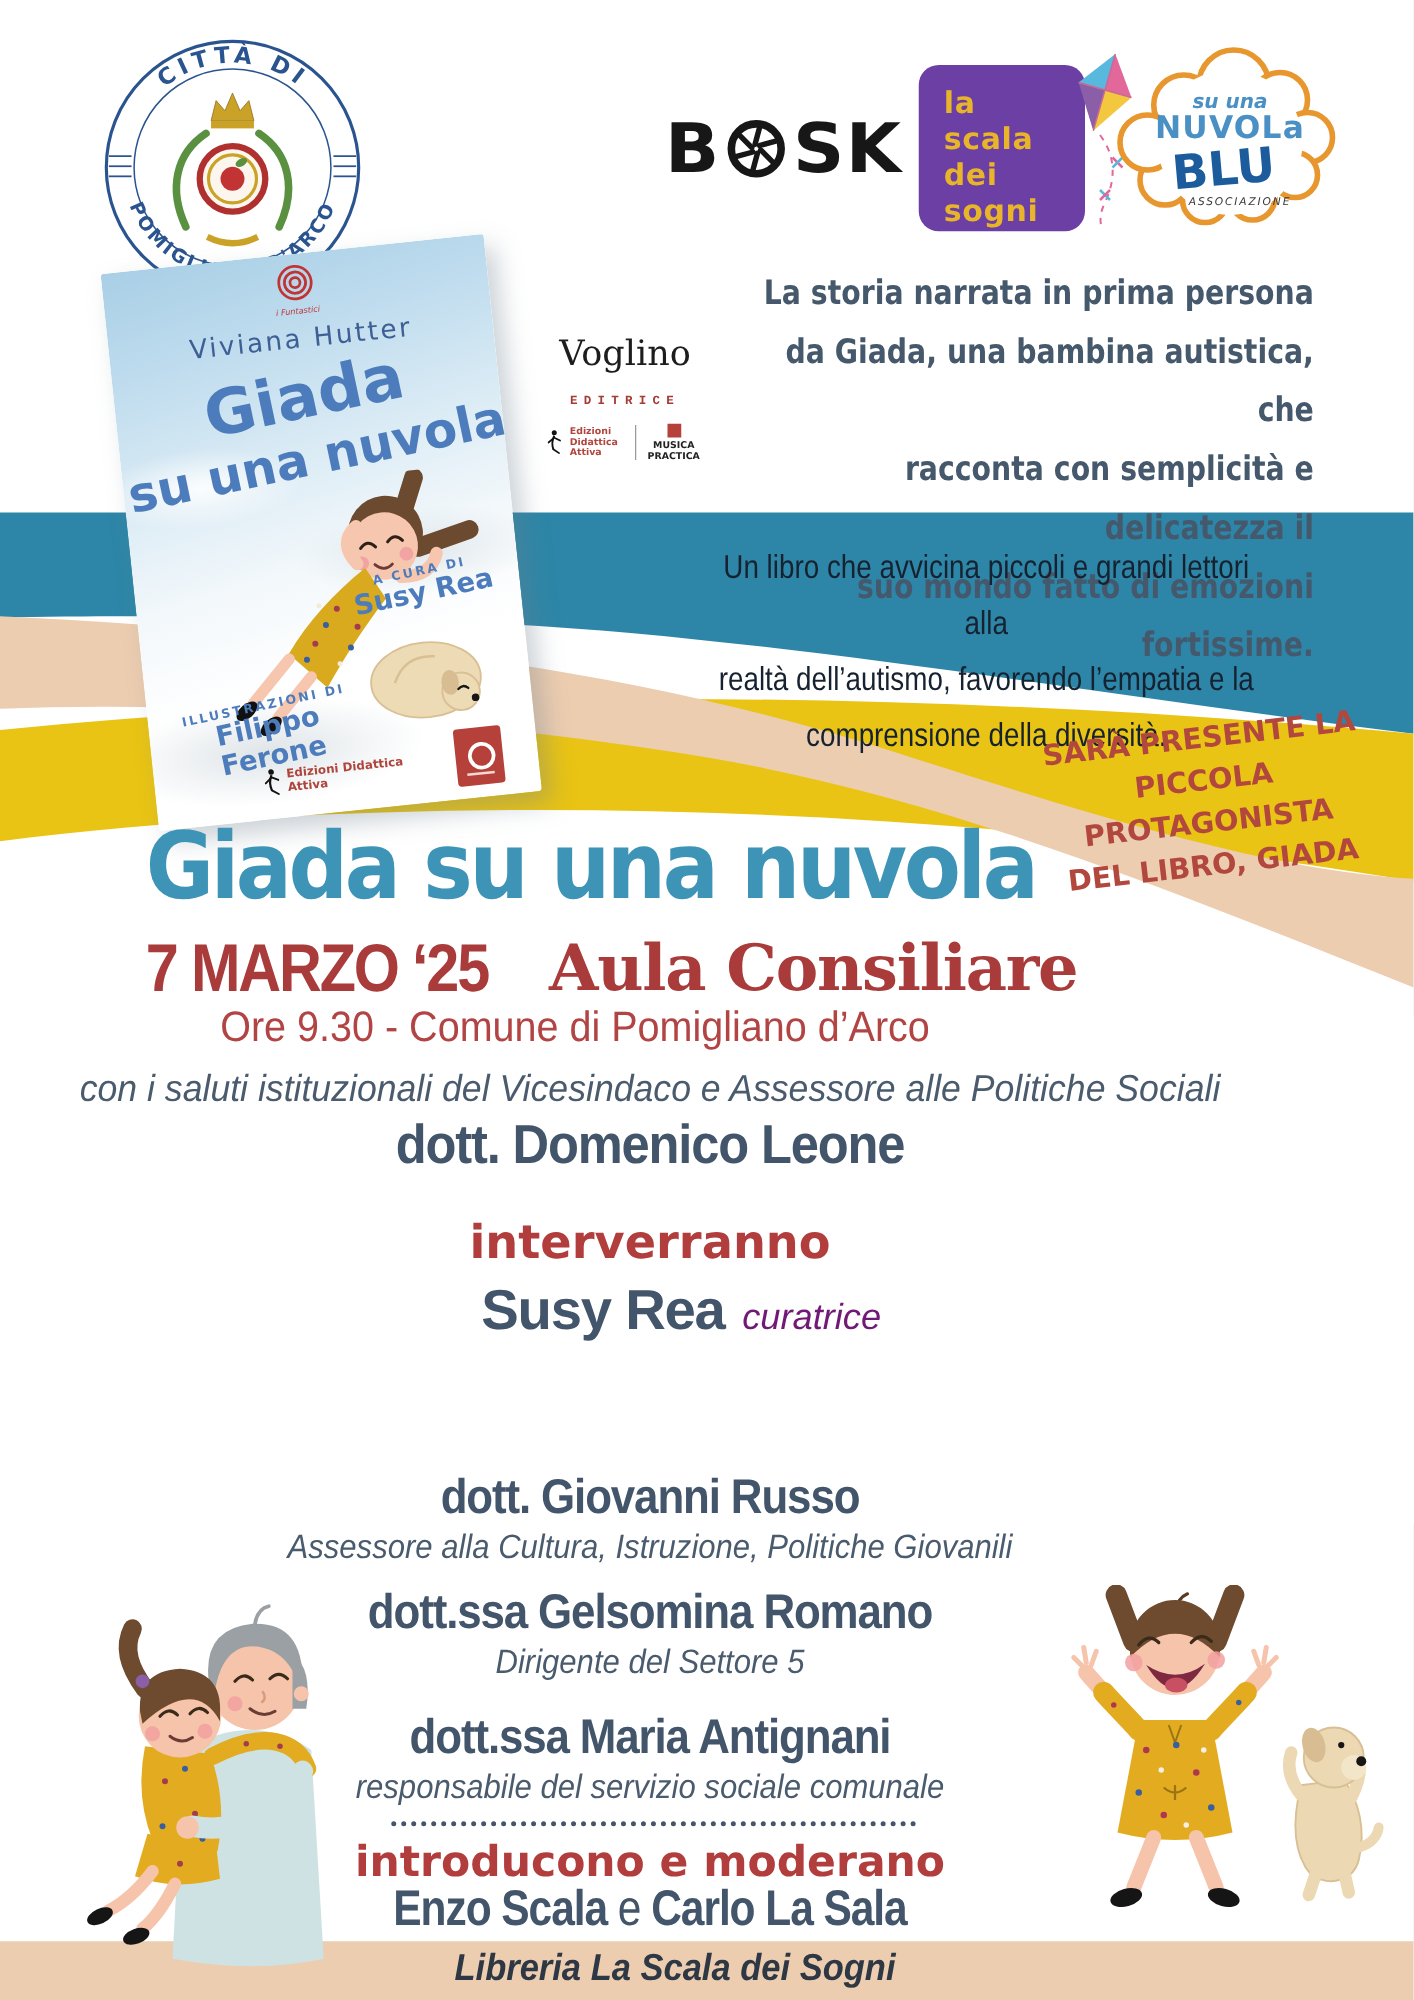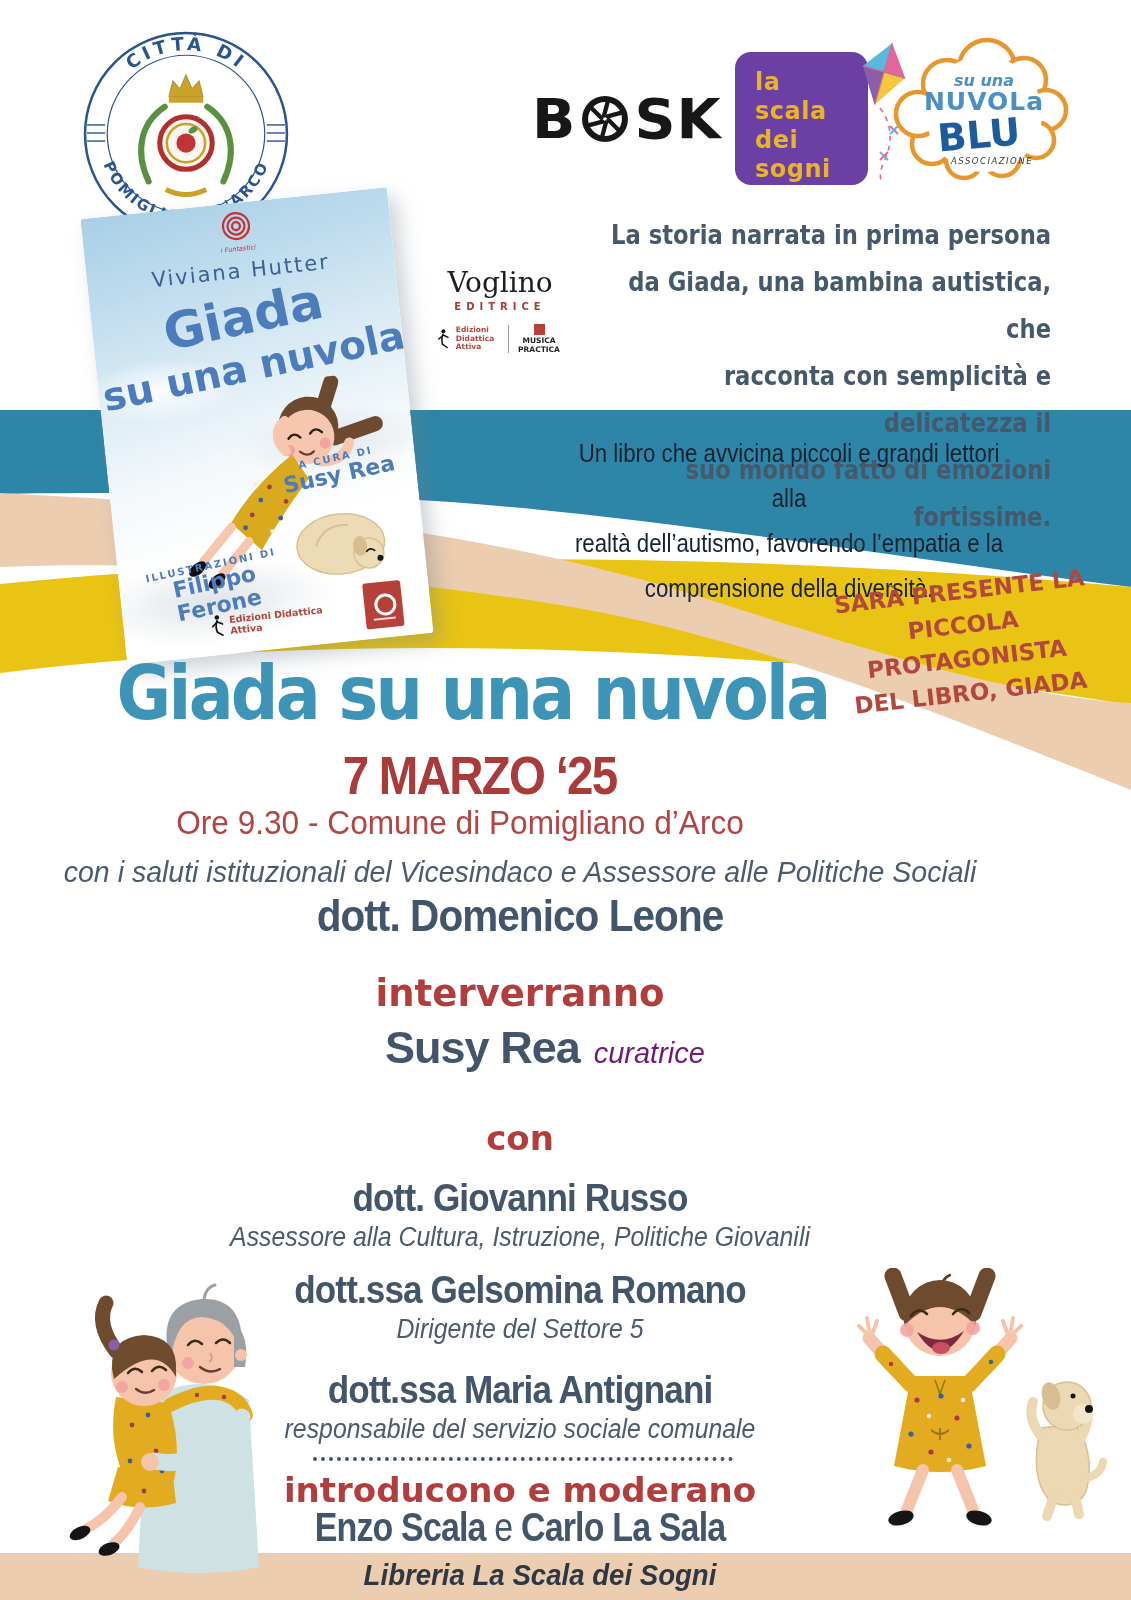--- a/index.html
+++ b/index.html
@@ -36,21 +36,21 @@
   .cover-pub{left:88px;top:406px;display:flex;gap:6px;align-items:center;width:130px;}
   .cover-pub-text{font-size:9.5px;line-height:11px;color:#b0453c;font-weight:bold;}
   .red-square{left:242px;top:392px;width:38px;height:46px;background:#b5413a;border-radius:3px;}
   .red-square .ring{position:absolute;left:10px;top:12px;width:16px;height:16px;border:3px solid #fff;
                     border-radius:50%;}
   .red-square .bar{position:absolute;left:8px;top:36px;width:22px;height:2px;background:#f5d9d4;}
 
   
   .voglino{left:438px;top:268px;width:124px;text-align:center;}
   .voglino-name{font-family:"DejaVu Serif",serif;font-size:28px;color:#1d1d1d;line-height:30px;}
-  .voglino-sub{font-size:10px;letter-spacing:5px;color:#a43d35;font-weight:bold;margin-top:3px;}
+  .voglino-sub{font-size:10px;letter-spacing:5px;color:#a43d35;font-weight:bold;margin-top:18px;font-family:Liberation Mono, monospace;}
   .voglino-row{margin-top:12px;display:flex;justify-content:center;align-items:center;gap:7px;}
   .vg-mini{font-size:7.5px;line-height:8.5px;color:#b0453c;font-weight:bold;width:46px;text-align:left;}
   .vg-div{width:1px;height:28px;background:#9a9a9a;}
   .vg-sq{width:11px;height:11px;background:#b5413a;margin:0 auto 2px auto;}
   .vg-mini2{font-size:7.5px;line-height:8.5px;color:#222;font-weight:bold;width:46px;}
 
   
   .intro{left:569px;top:211px;width:524px;text-align:right;}
   .intro-line{font-weight:bold;font-size:27px;line-height:47px;color:#45586c;transform:scaleX(.84);}
   .band-text{left:527px;top:431px;width:524px;}
@@ -306,35 +306,35 @@
   <div class="abs ctr badge">
     <div class="badge-line">SARÀ PRESENTE LA</div>
     <div class="badge-line">PICCOLA PROTAGONISTA</div>
     <div class="badge-line">DEL LIBRO, GIADA</div>
   </div>
 
   <div class="abs ctr main-title">Giada su una nuvola</div>
 
   <div class="abs date-row">
     <span class="date-num">7 MARZO ‘25</span>
+    <span class="venue">Aula Consiliare</span>
   </div>
   <div class="abs ctr time-line">Ore 9.30 - Comune di Pomigliano d’Arco</div>
 
   <div class="abs ctr greeting">con i saluti istituzionali del Vicesindaco e Assessore alle Politiche Sociali</div>
   <div class="abs ctr official">dott. Domenico Leone</div>
 
   <div class="abs ctr red-comic lbl-inter">interverranno</div>
 
   <div class="abs speakers">
     <div>
       <span class="sp-name">Susy Rea</span><span class="sp-role">curatrice</span>
     </div>
   </div>
 
-  <div class="abs ctr red-comic lbl-con">con</div>
 
   <div class="abs ctr g-name" style="top:1176px;">dott. Giovanni Russo</div>
   <div class="abs ctr g-role" style="top:1222px;">Assessore alla Cultura, Istruzione, Politiche Giovanili</div>
 
   <div class="abs ctr g-name" style="top:1268px;">dott.ssa Gelsomina Romano</div>
   <div class="abs ctr g-role" style="top:1314px;">Dirigente del Settore 5</div>
 
   <div class="abs ctr g-name" style="top:1368px;">dott.ssa Maria Antignani</div>
   <div class="abs ctr g-role" style="top:1414px;">responsabile del servizio sociale comunale</div>
 

